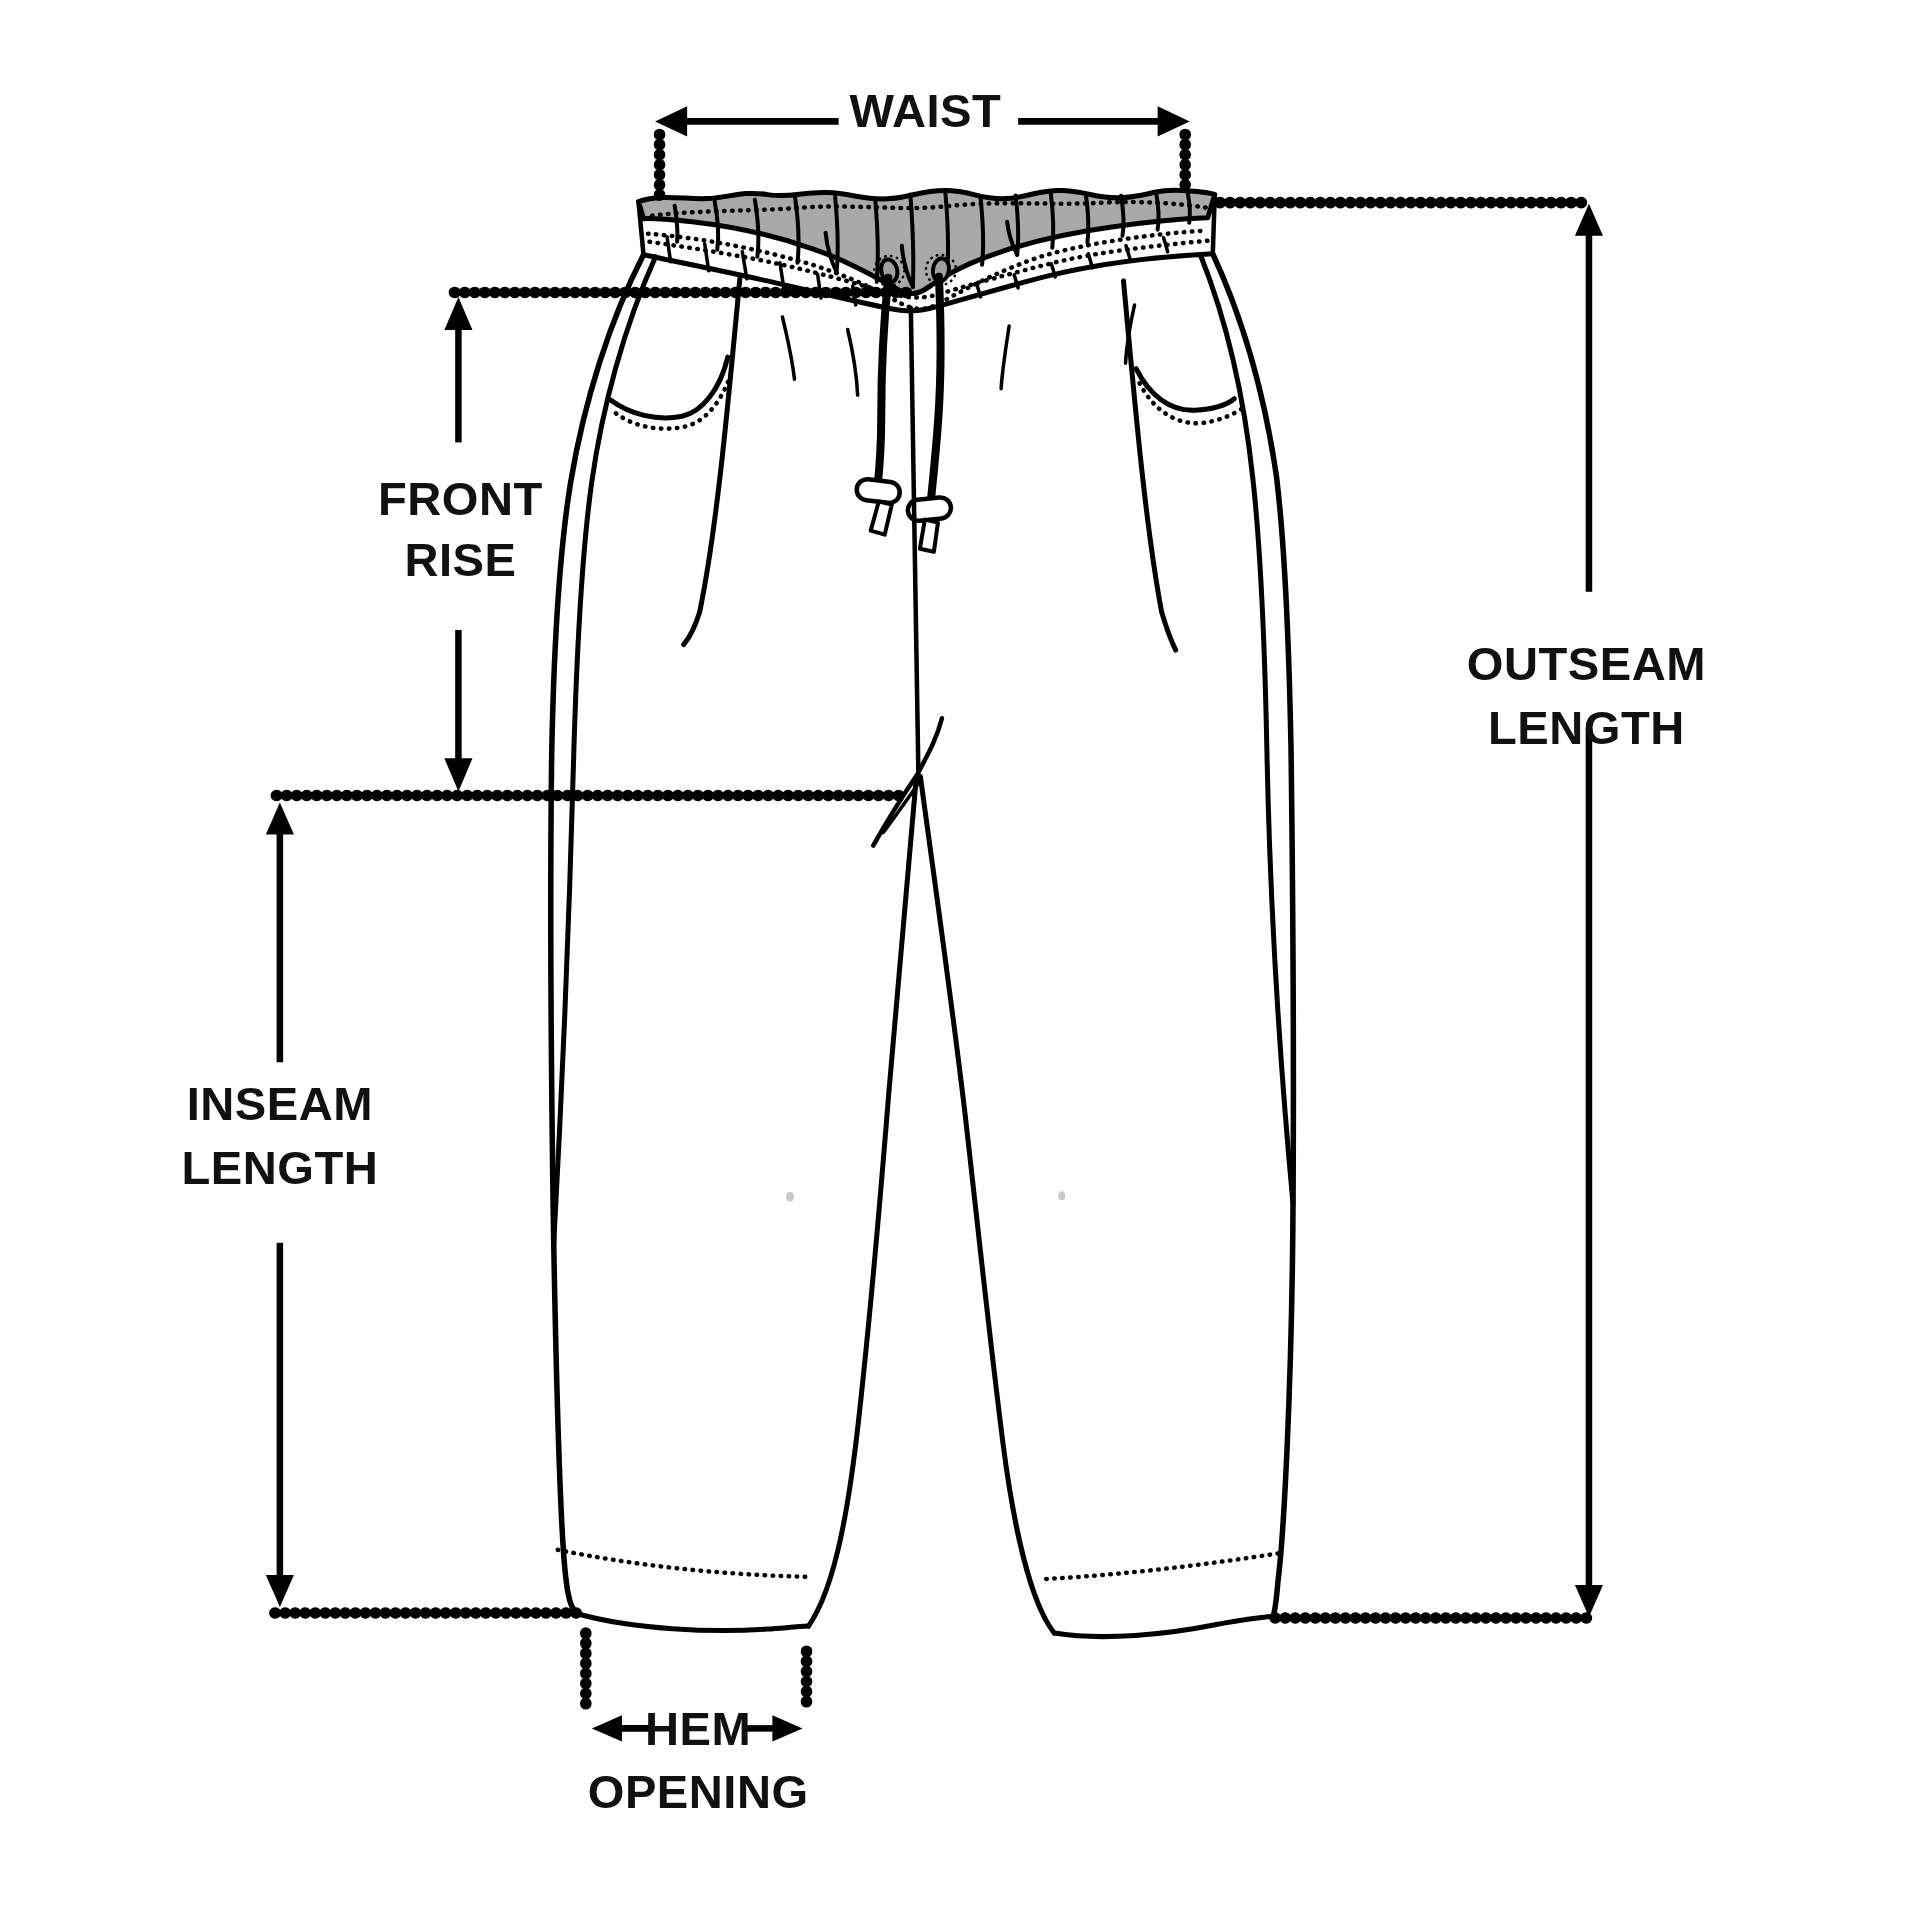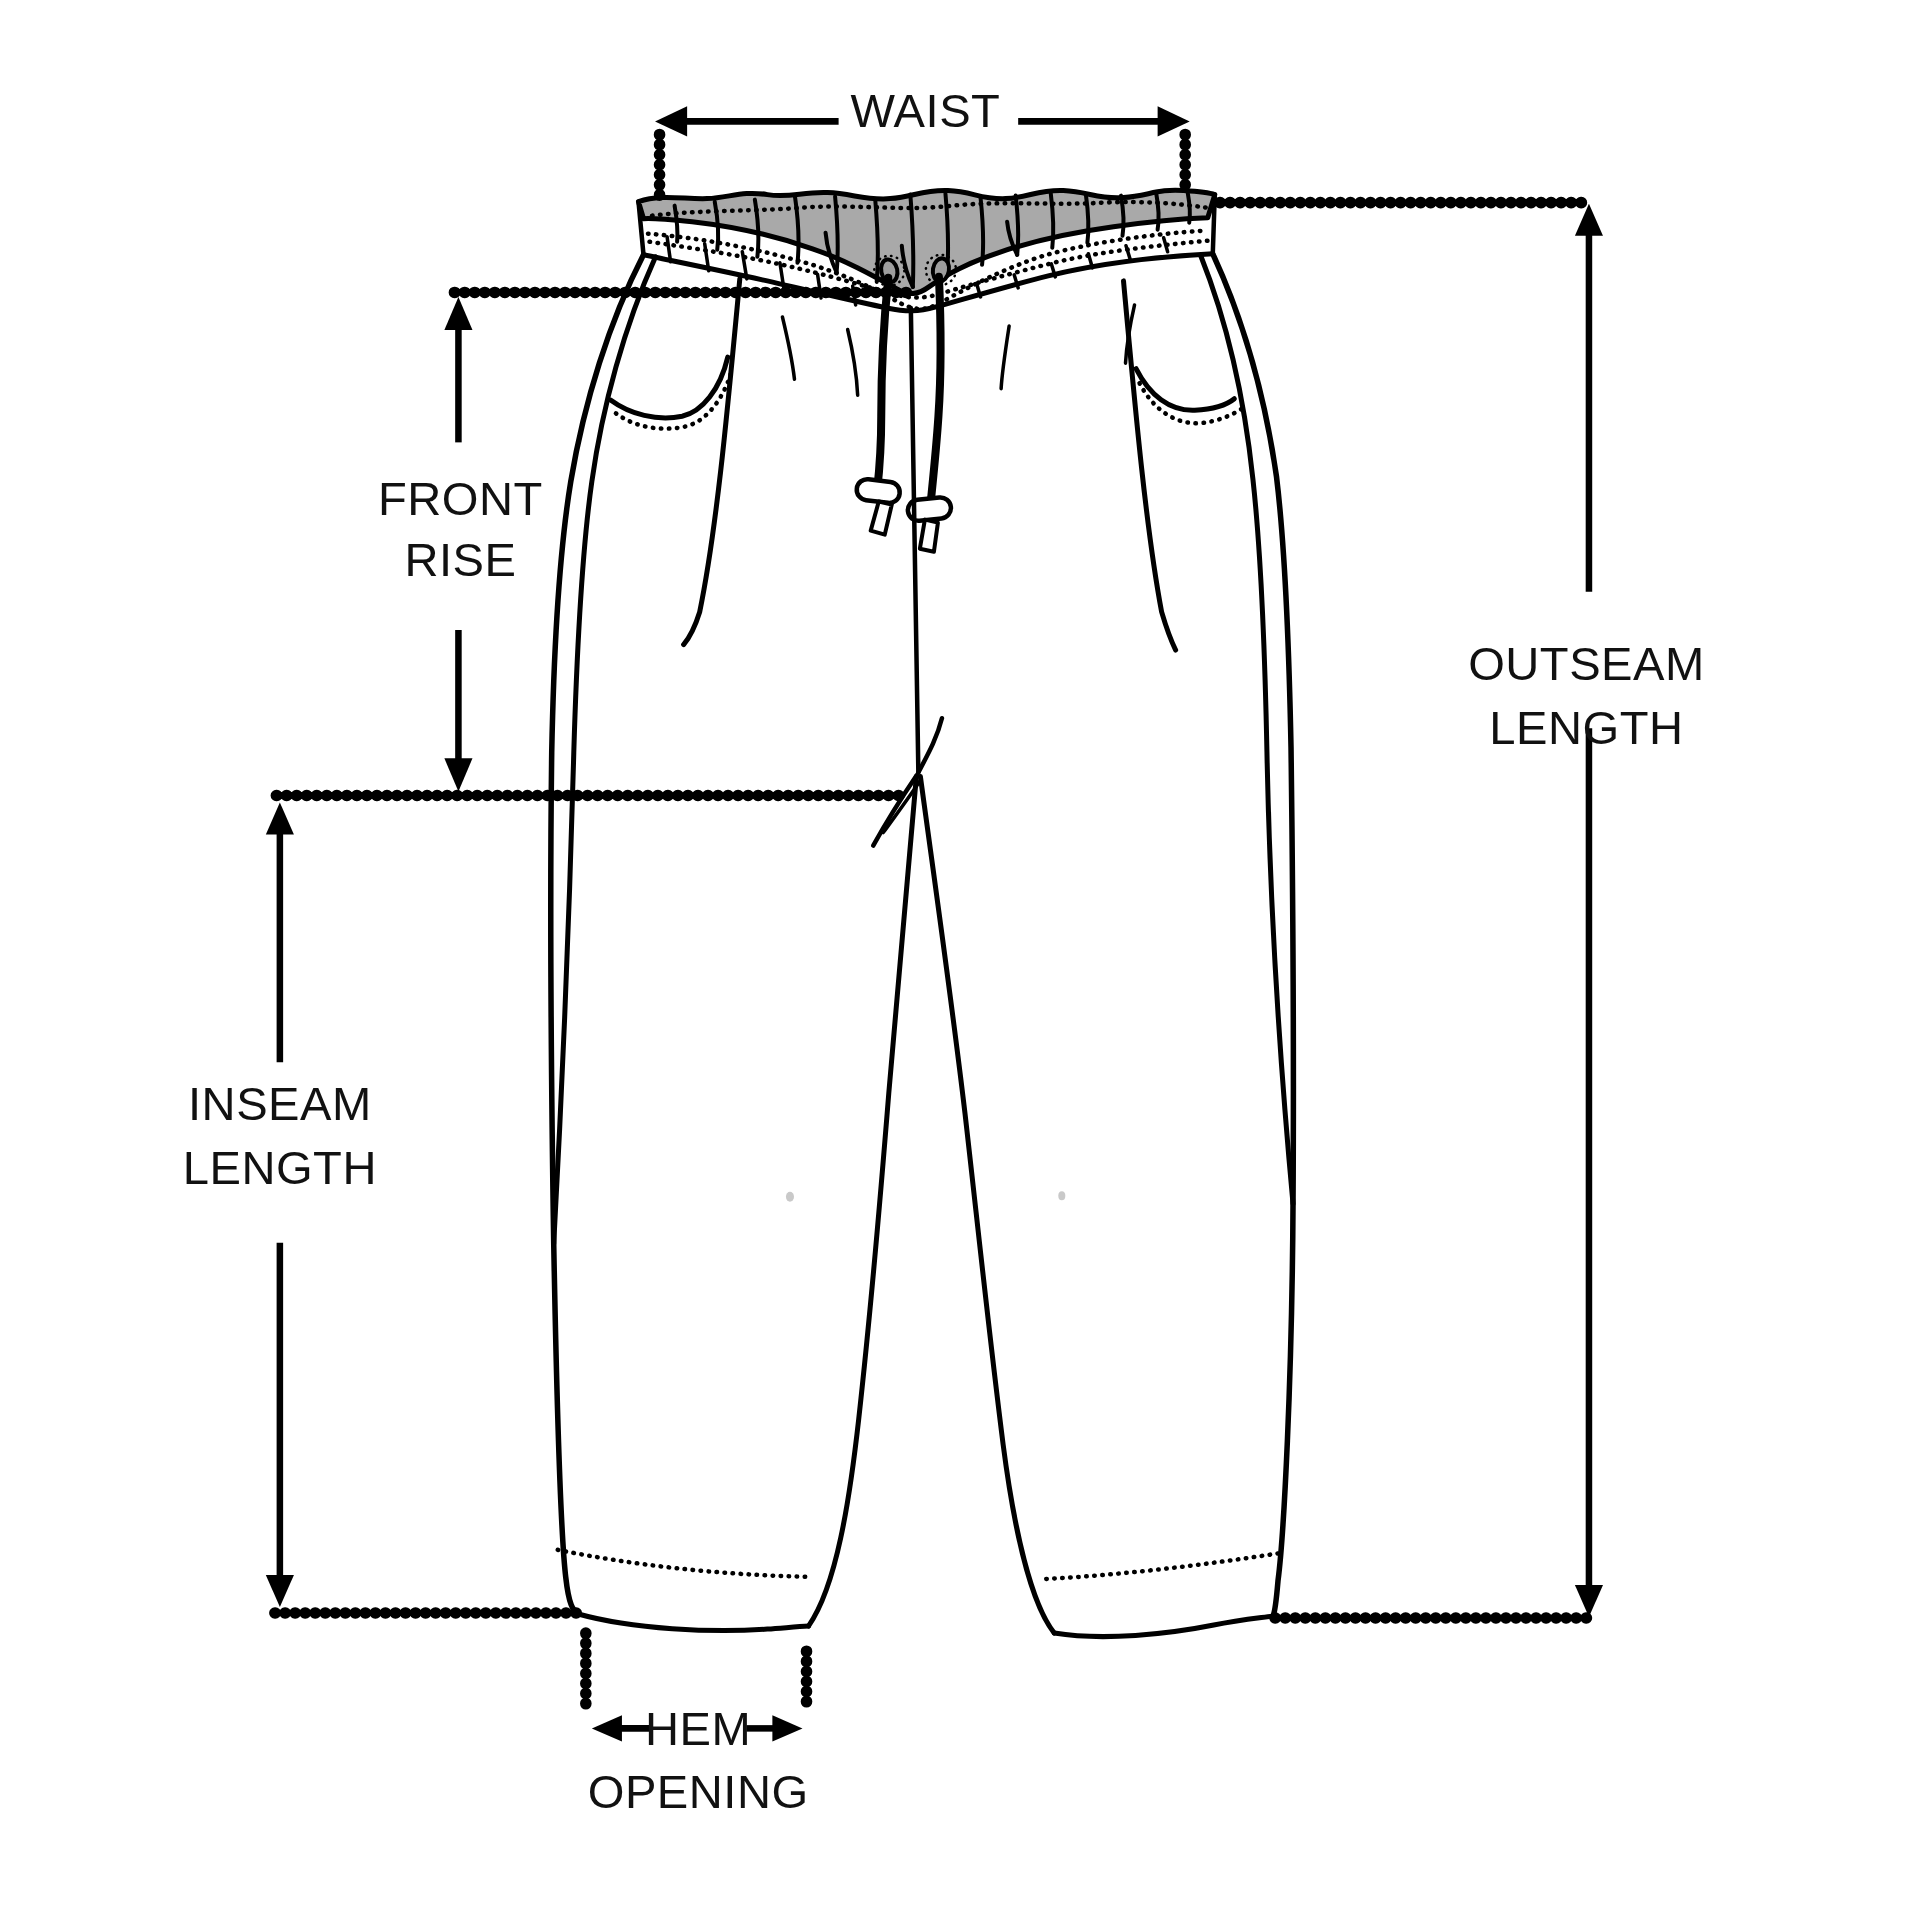--- a/index.html
+++ b/index.html
@@ -1,18 +1,18 @@
 <!DOCTYPE html>
 <html style="--ink: #000000; --bg: #ffffff;font-size:8px"><head>
 <meta charset="utf-8">
 <style>
   :root { --ink:#000000; --bg:#ffffff; }
   * { margin:0; padding:0; box-sizing:border-box; }
   html,body { width:1926px; height:1926px; background:var(--bg); }
-  .canvas { position:relative; width:1926px; height:1926px; background:var(--bg); overflow:hidden; }
+  .canvas { position:relative; width:1926px; height:1926px; background:var(--bg); overflow:hidden;font-weight:bold; }
   svg { position:absolute; left:0; top:0; width:100%; height:100%; }
   .ln   { fill:none; stroke:var(--ink); stroke-linecap:round; stroke-linejoin:round; }
   .fillw{ fill:#ffffff; stroke:var(--ink); stroke-linejoin:round; }
   .mdot { fill:none; stroke:var(--ink); stroke-width:23; stroke-dasharray:1 19; stroke-linecap:round; }
   .sdot { fill:none; stroke:var(--ink); stroke-width:9;  stroke-dasharray:1 15; stroke-linecap:round; }
   .hdot { fill:none; stroke:var(--ink); stroke-width:5;  stroke-dasharray:1 11; stroke-linecap:round; }
   .arrl { fill:none; stroke:var(--ink); stroke-width:13; }
   .arrh { fill:var(--ink); stroke:none; }
   .lbl  { font-family:"Liberation Sans", sans-serif; font-size:94px; fill:#111111;
           text-anchor:middle; letter-spacing:1px; }

